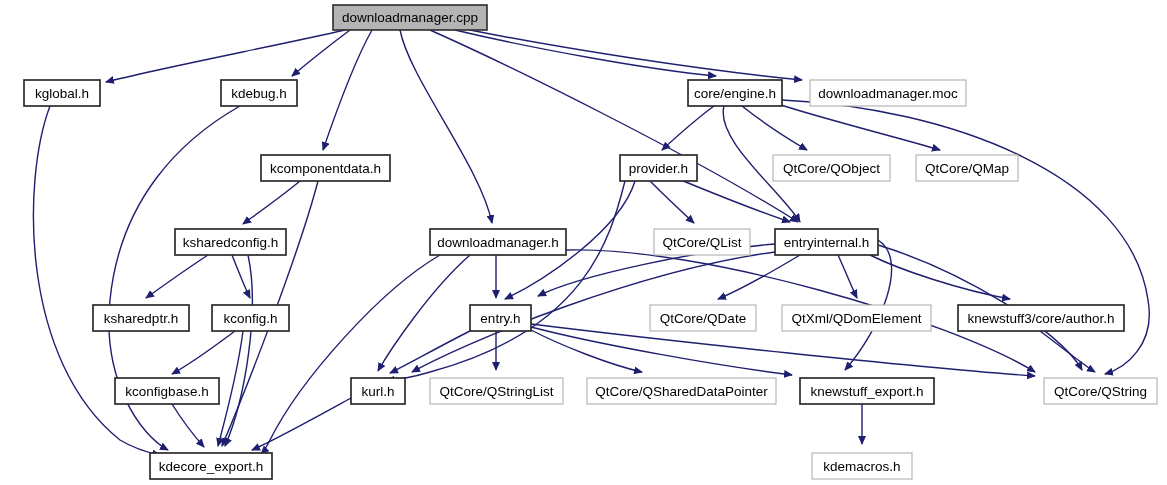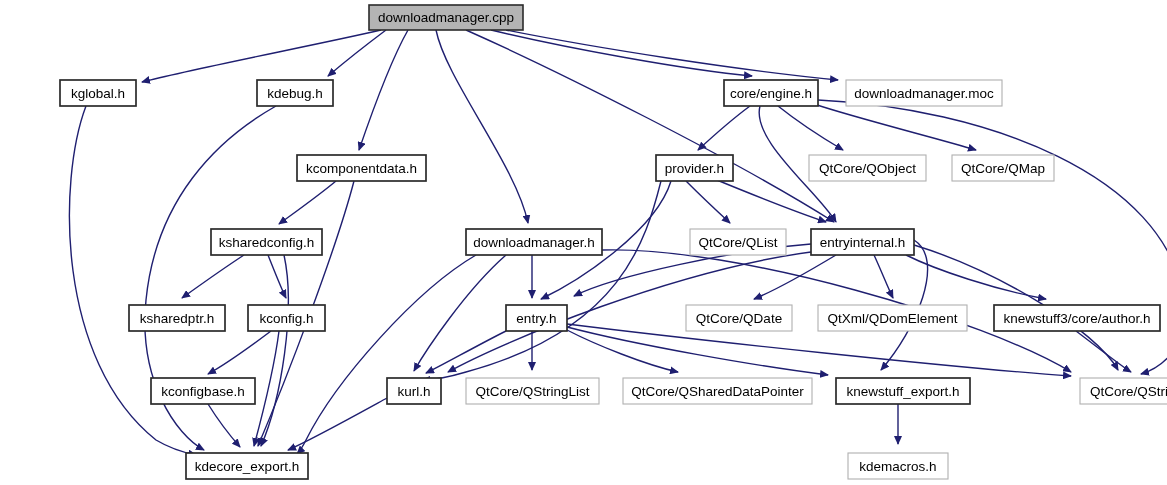--- a/index.html
+++ b/index.html
@@ -1,18 +1,18 @@
 <!DOCTYPE html>
 <html><head>
 <meta charset="utf-8">
 <style>
   html,body{margin:0;padding:0;background:#ffffff;}
   body{width:1167px;height:485px;overflow:hidden;
        font-family:"Liberation Sans", sans-serif;}
-  #graph-root{position:relative;width:1011px;height:485px;margin-left:36px;}
+  #graph-root{position:relative;width:1011px;height:485px;}
   svg{display:block;}
   .nodebox{cursor:default;}
   .nodelabel{font-family:"Liberation Sans", sans-serif;font-size:13.5px;fill:#000000;
              text-anchor:middle;dominant-baseline:middle;}
 </style>
 </head>
 <body>
 
 <div id="graph-root">
   <svg id="graph-svg" width="1167" height="485" viewBox="0 0 1167 485" xmlns="http://www.w3.org/2000/svg">

